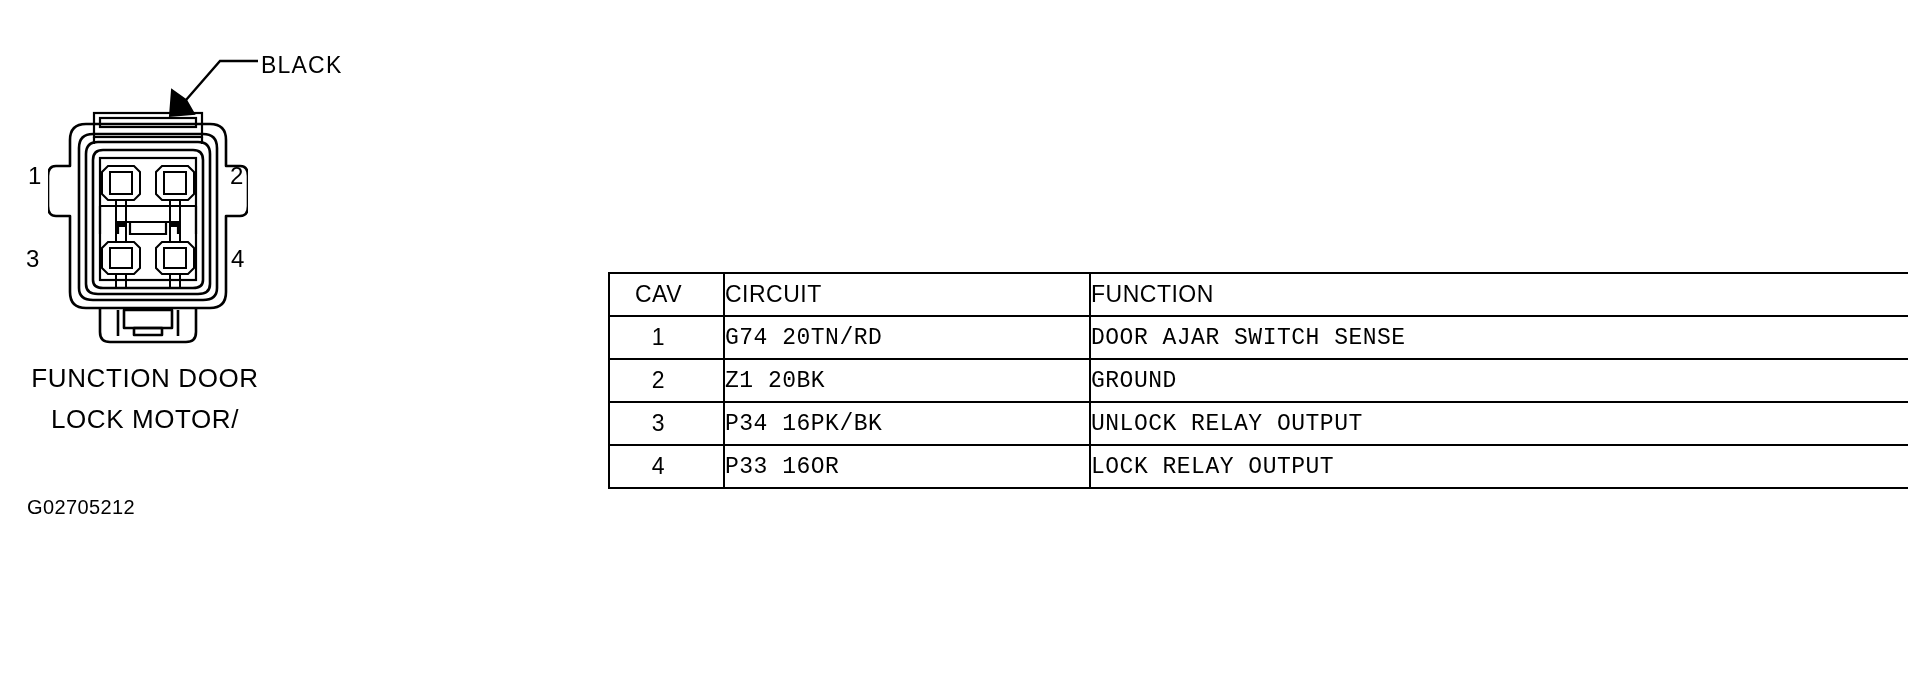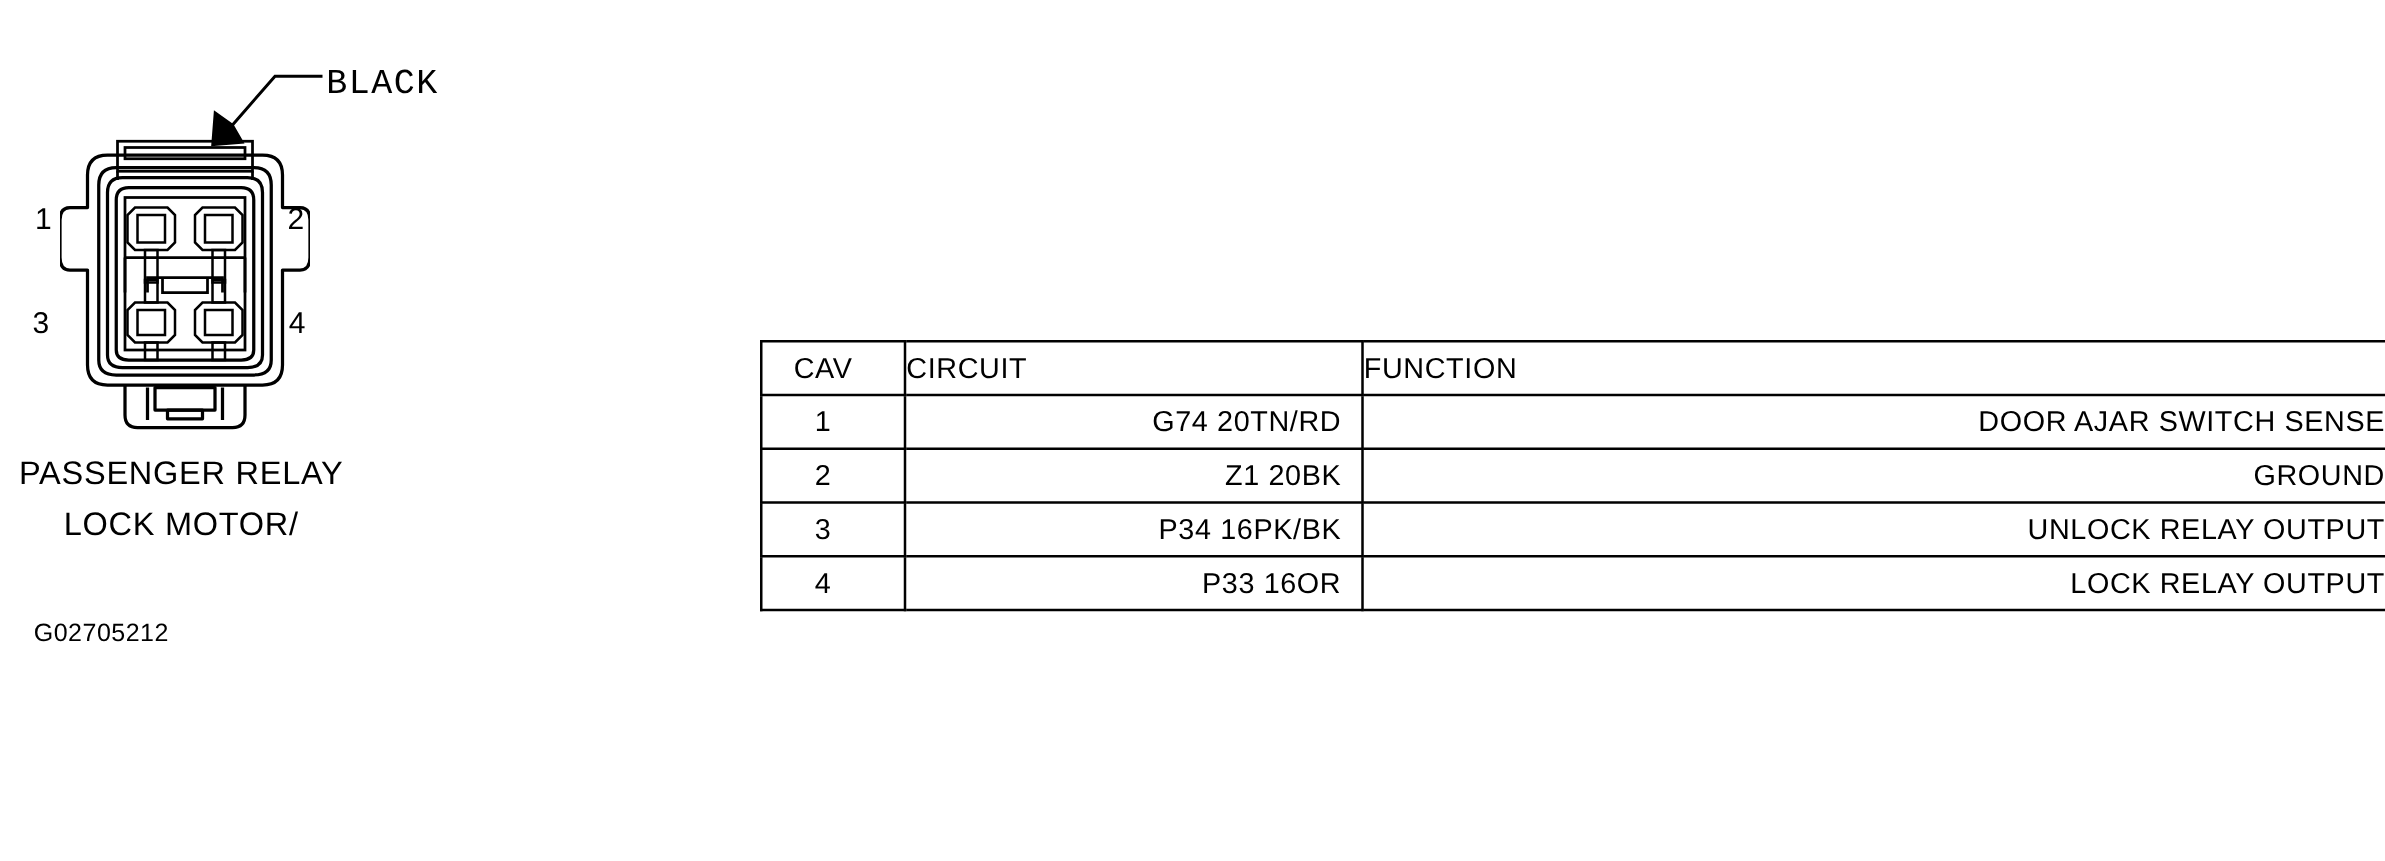--- a/index.html
+++ b/index.html
@@ -30,23 +30,23 @@
     position: absolute;
     left: 150px;
     top: 38px;
     width: 260px;
     height: 90px;
   }
   #callout-label {
     position: absolute;
     left: 111px;
     top: 14px;
-    font-size: 28px;
+    font-size: 23px;
     letter-spacing: 1.2px;
-    font-family: Liberation Mono, monospace;
+    font-family: Liberation Sans, sans-serif;
     white-space: nowrap;
   }
 
   #connector-drawing {
     position: absolute;
     left: 48px;
     top: 110px;
     width: 200px;
     height: 235px;
   }
@@ -104,21 +104,21 @@
     font-weight: normal;
     height: 41px;
     padding: 0 16px 0 0;
     letter-spacing: 0.5px;
   }
   .col-cav   { width: 97px;  text-align: center; }
   .col-circ  { width: 348px; }
   .col-func  { width: 817px; }
 
   th.col-circ, th.col-func { text-align: left; }
-  td.col-circ, td.col-func { text-align: right; padding-left: 12px; }
+  td.col-circ, td.col-func { text-align: left; padding-left: 12px; font-family: Liberation Mono, monospace; }
 </style>
 </head>
 <body>
 
 <div id="connector-figure">
 
   <div id="callout-group">
     <svg width="260" height="90" viewBox="0 0 260 90">
       <polyline points="108,23 70,23 36,62" fill="none" stroke="#000" stroke-width="2.4"></polyline>
       <polygon points="36,62 22,52 20,78 44,76" fill="#000" stroke="#000" stroke-width="2"></polygon>
@@ -193,21 +193,21 @@
       </g>
     </svg>
   </div>
 
   <span class="pin-number" id="pin-num-1">1</span>
   <span class="pin-number" id="pin-num-2">2</span>
   <span class="pin-number" id="pin-num-3">3</span>
   <span class="pin-number" id="pin-num-4">4</span>
 
   <div id="connector-caption">
-    <div class="caption-line">PASSENGER RELAY</div>
+    <div class="caption-line">FUNCTION DOOR</div>
     <div class="caption-line">LOCK MOTOR/</div>
   </div>
 
   <div id="connector-id">G02705212</div>
 </div>
 
 <div id="pinout-table-wrap">
   <table id="pinout-table">
     <thead>
       <tr>

